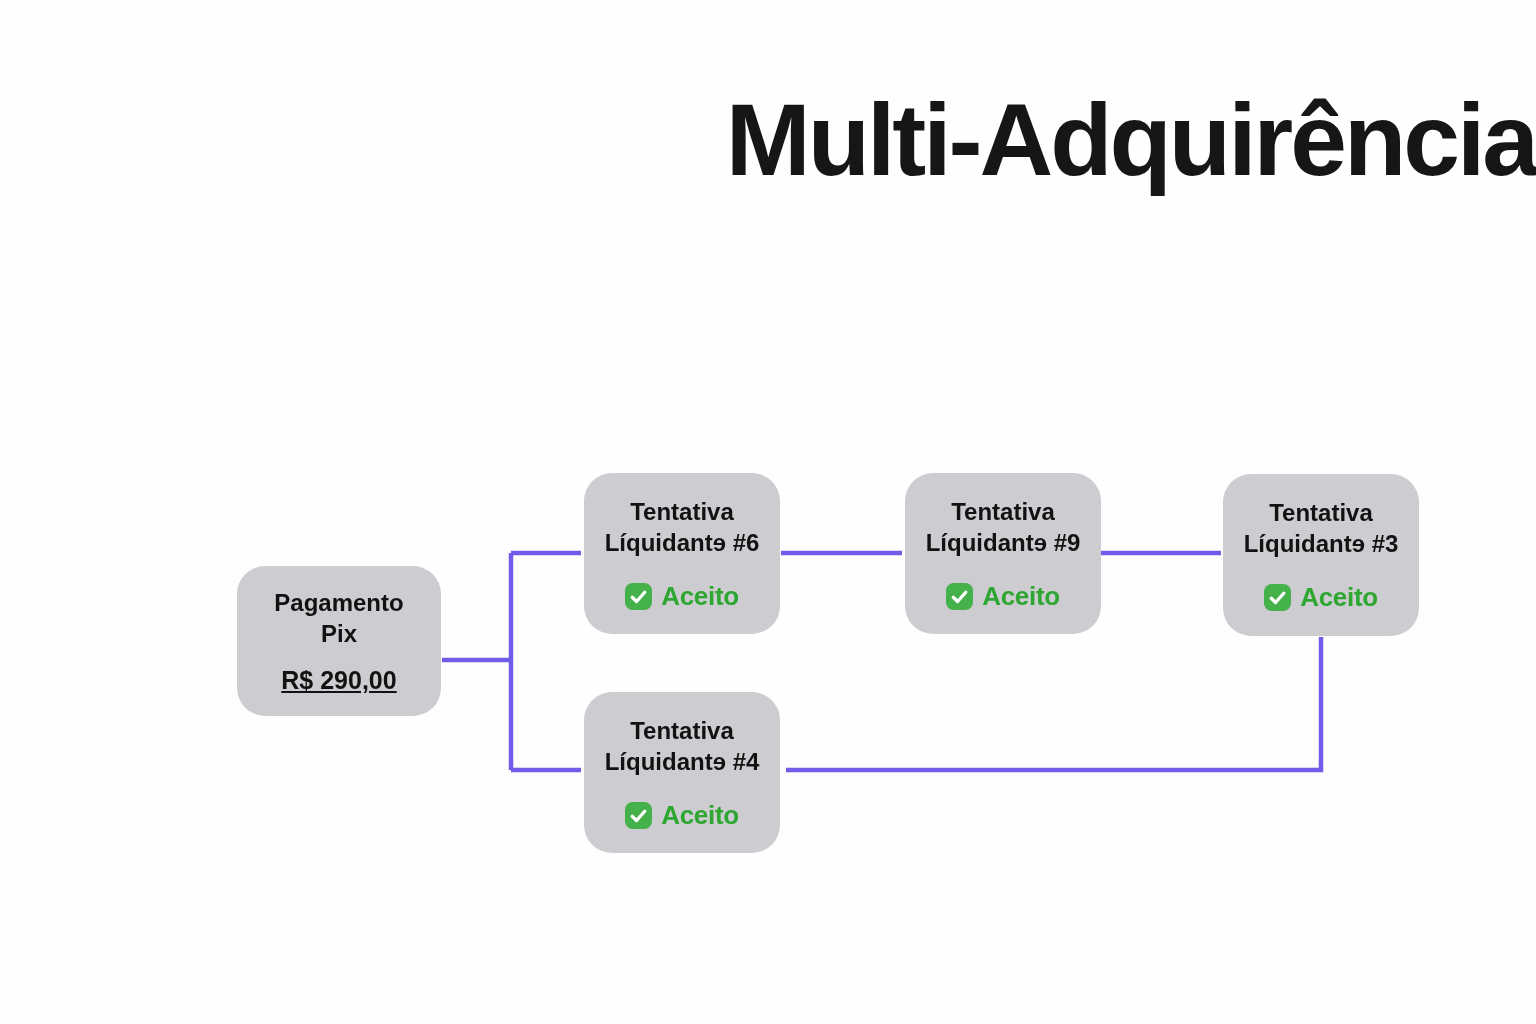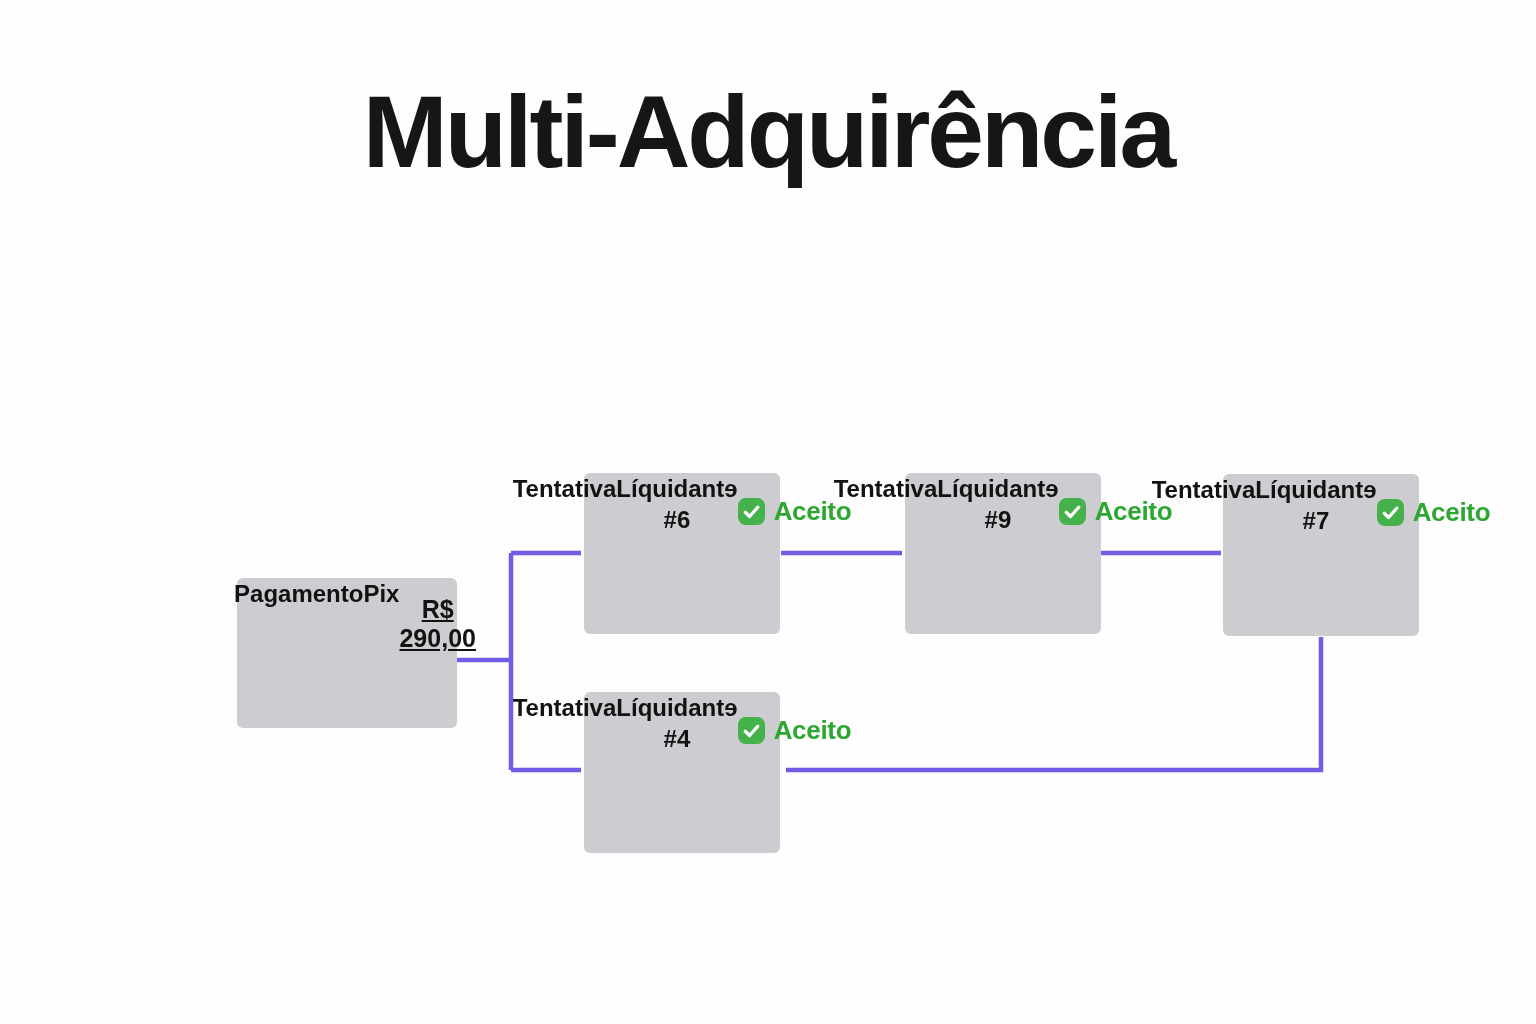--- a/index.html
+++ b/index.html
@@ -1,31 +1,31 @@
 <!DOCTYPE html>
 <html><head>
 <meta charset="utf-8">
 <style>
   html,body{margin:0;padding:0;background:#ffffff;}
   .canvas{
     position:relative;width:1536px;height:1024px;background:#fefefe;overflow:hidden;
     font-family:"Liberation Sans","DejaVu Sans",sans-serif;
   }
   .title{
-    position:absolute;left:0;top:66px;width:100%;text-align:center;
+    position:absolute;left:0;top:74px;width:100%;text-align:right;
     font-size:102px;font-weight:700;letter-spacing:-3px;color:#161616;line-height:1.3;
   }
   .node{
-    position:absolute;background:#cdccd0;border-radius:6px;
-    display:flex;flex-direction:row;align-items:flex-start;justify-content:center;
+    position:absolute;background:#cdccd0;border-radius:28px;
+    display:flex;flex-direction:column;align-items:center;justify-content:center;
     color:#121212;text-align:center;
   }
   .node .line{font-size:24px;line-height:31px;font-weight:600;}
   .node .amount{font-size:25px;font-weight:600;margin-top:17px;text-decoration:underline;}
-  .n-pix{left:237px;top:578px;width:204px;height:150px;padding-left:16px;}
+  .n-pix{left:237px;top:566px;width:204px;height:150px;}
   .n-t1{left:584px;top:473px;width:196px;height:161px;}
   .n-t2{left:905px;top:473px;width:196px;height:161px;}
   .n-t3{left:1223px;top:474px;width:196px;height:162px;}
   .n-t4{left:584px;top:692px;width:196px;height:161px;}
   .badge{display:flex;align-items:center;gap:9px;margin-top:23px;}
   .badge .badge-text{font-size:26px;font-weight:700;color:#2ea732;letter-spacing:-0.3px;}
   .badge svg{display:block;}
   .wires{position:absolute;left:0;top:0;width:1536px;height:1024px;pointer-events:none;}
   .wires path{fill:none;stroke-width:4.5;}
 </style>
@@ -75,21 +75,21 @@
       <svg width="27" height="27" viewBox="0 0 28 28">
         <rect x="0" y="0" width="28" height="28" rx="8" fill="#45b14b"></rect>
         <path d="M7.5 14.8 L12 19.2 L20.5 9.6" fill="none" stroke-width="3.4" stroke-linecap="round" stroke-linejoin="round" stroke="#ffffff"></path>
       </svg>
       <span class="badge-text">Aceito</span>
     </div>
   </div>
 
   <div class="node n-t3">
     <div class="line">Tentativa</div>
-    <div class="line">Líquidantɘ #7</div>
+    <div class="line">Líquidantɘ #3</div>
     <div class="badge">
       <svg width="27" height="27" viewBox="0 0 28 28">
         <rect x="0" y="0" width="28" height="28" rx="8" fill="#45b14b"></rect>
         <path d="M7.5 14.8 L12 19.2 L20.5 9.6" fill="none" stroke-width="3.4" stroke-linecap="round" stroke-linejoin="round" stroke="#ffffff"></path>
       </svg>
       <span class="badge-text">Aceito</span>
     </div>
   </div>
 
   <div class="node n-t4">

